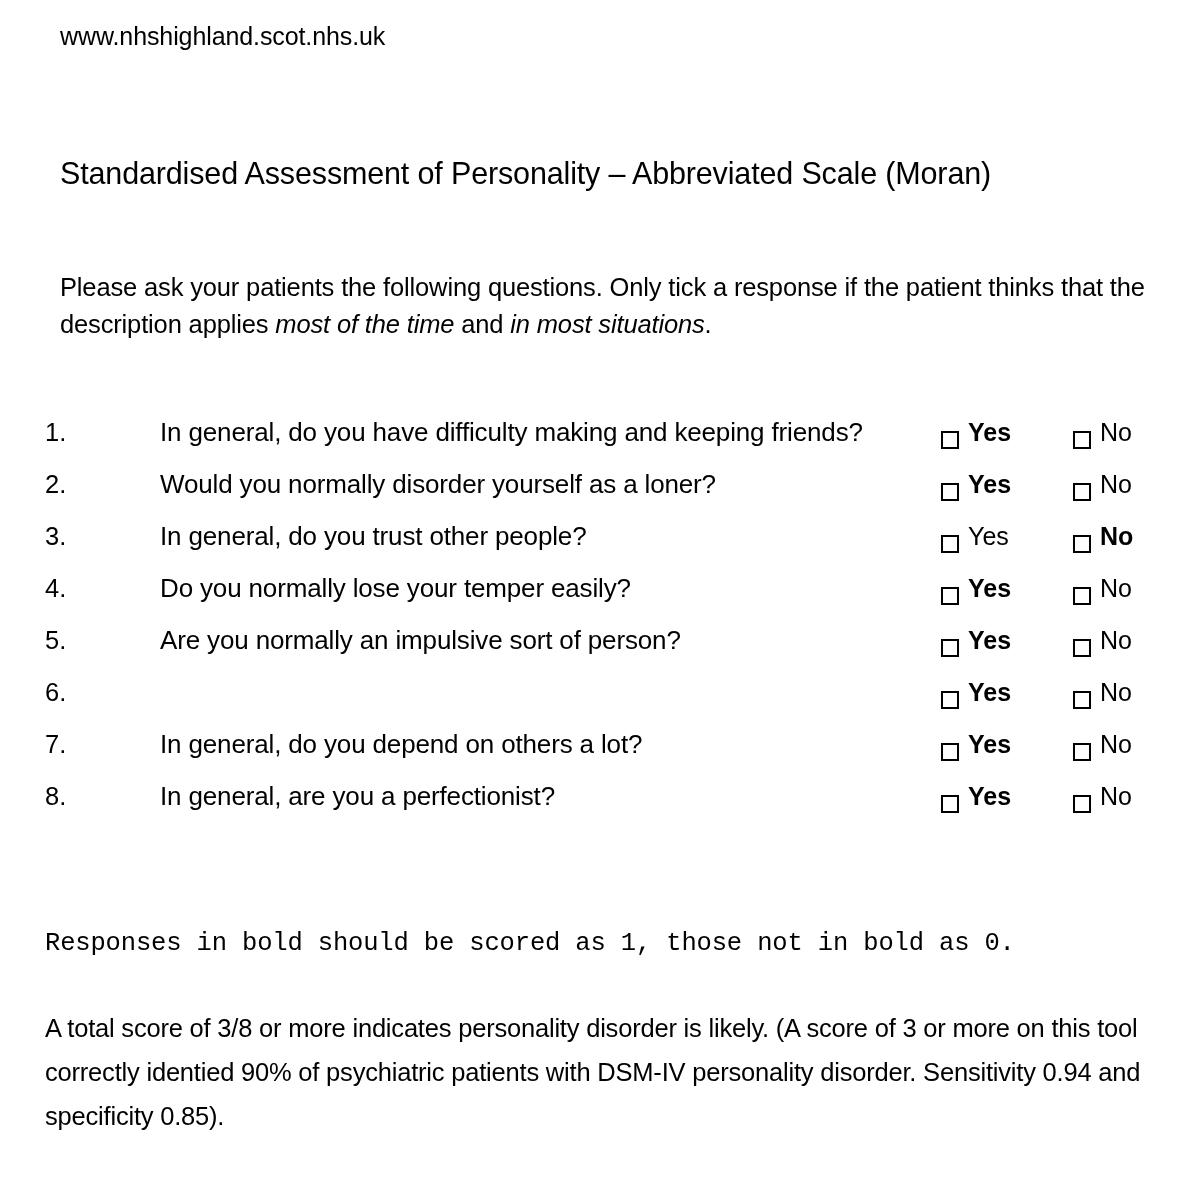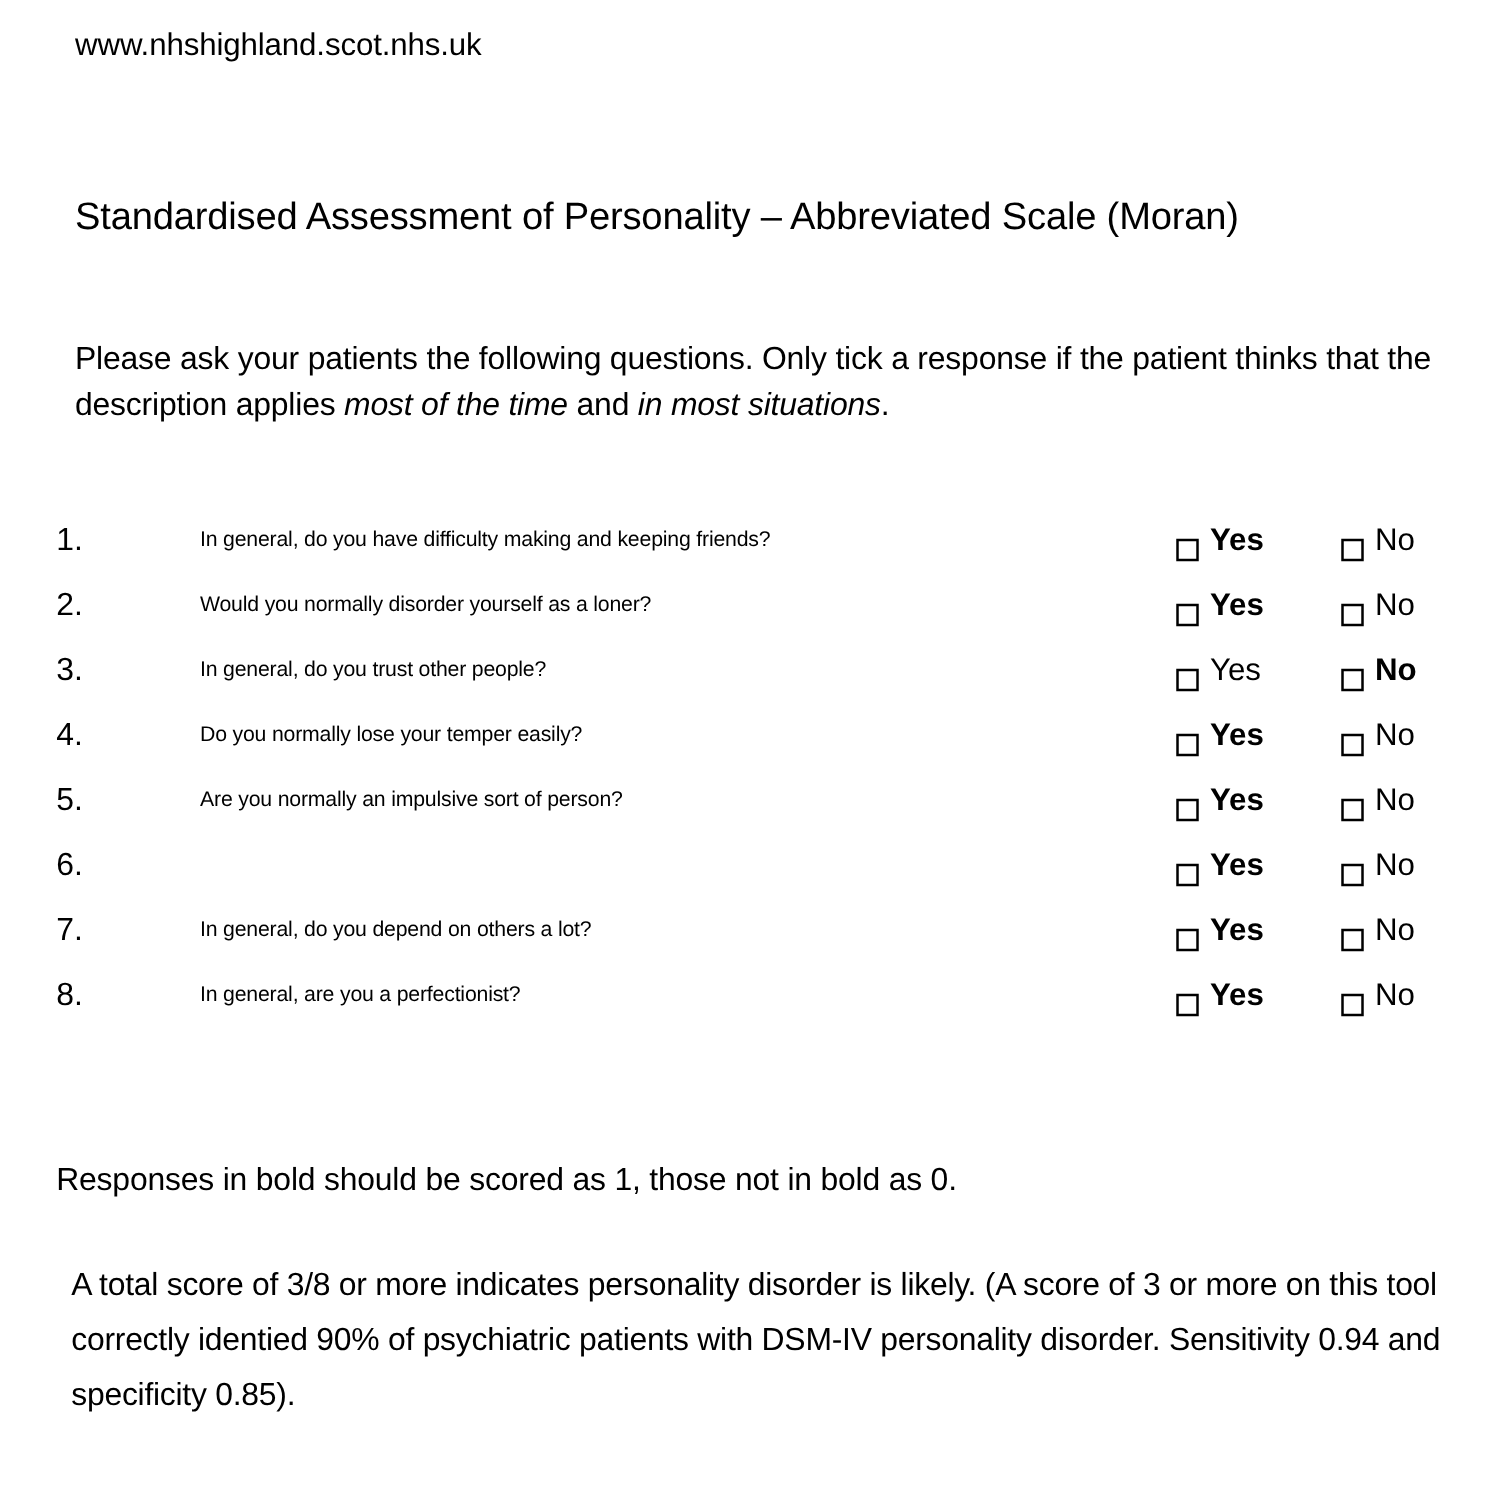--- a/index.html
+++ b/index.html
@@ -77,21 +77,21 @@
     left: 45px;
     top: 0;
     font-size: 25.5px;
     font-weight: 400;
     line-height: 34px;
   }
   .q-text {
     position: absolute;
     left: 160px;
     top: 0;
-    font-size: 17px;
+    font-size: 26px;
     font-weight: 400;
     line-height: 34px;
     letter-spacing: -0.15px;
     white-space: nowrap;
   }
   .opt {
     position: absolute;
     top: 0;
     height: 34px;
     display: flex;
@@ -123,31 +123,31 @@
   
   .note-scoring {
     position: absolute;
     left: 45px;
     top: 900px;
     width: 1120px;
     font-size: 25.5px;
     font-weight: 400;
     line-height: 36px;
     letter-spacing: -0.15px;
+    font-family: Liberation Mono, monospace;
   }
   .note-interpretation {
     position: absolute;
     left: 45px;
     top: 980px;
     width: 1110px;
     font-size: 25.5px;
     font-weight: 400;
     line-height: 44px;
     letter-spacing: -0.2px;
-    margin-left: 12px;
   }
 </style>
 </head>
 <body>
 
 <div class="page">
 
   <div class="site-url">www.nhshighland.scot.nhs.uk</div>
 
   <h1 class="doc-title">Standardised Assessment of Personality – Abbreviated Scale (Moran)</h1>

